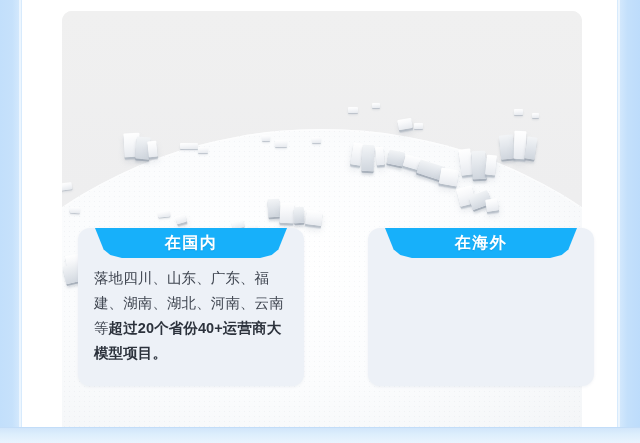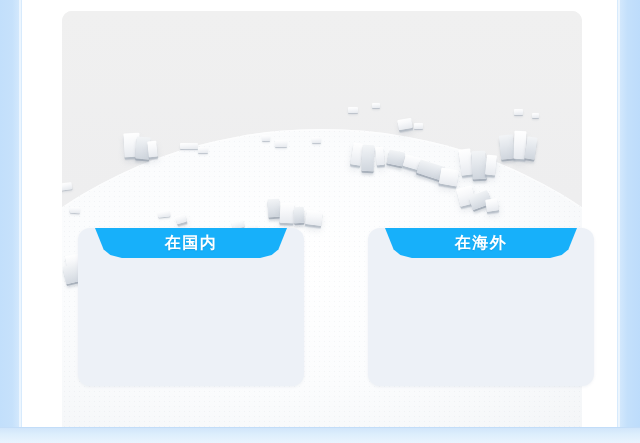--- a/index.html
+++ b/index.html
@@ -263,20 +263,23 @@
     <div class="land tiny" style="left:186px; top:214px; width:10px; height:6px;"></div>
 
     <div class="land" style="left:114px; top:204px; width:10px; height:8px;  transform:rotate(-16deg);"></div>
     <div class="land tiny" style="left:96px;  top:200px; width:12px; height:6px;  transform:rotate(-6deg);"></div>
   </div>
 
   <div class="cards">
 
     <div class="info-card" id="card-domestic">
       <div class="card-tab">在国内</div>
+      <div class="card-body">
+        <span>落地四川、山东、广东、福建、湖南、湖北、河南、云南等</span><b>超过20个省份40+运营商大模型项目。</b>
+      </div>
     </div>
 
     <div class="info-card" id="card-overseas">
       <div class="card-tab">在海外</div>
     </div>
 
   </div>
 
   <div class="bottom-band">
     <div class="bottom-band-line"></div>

